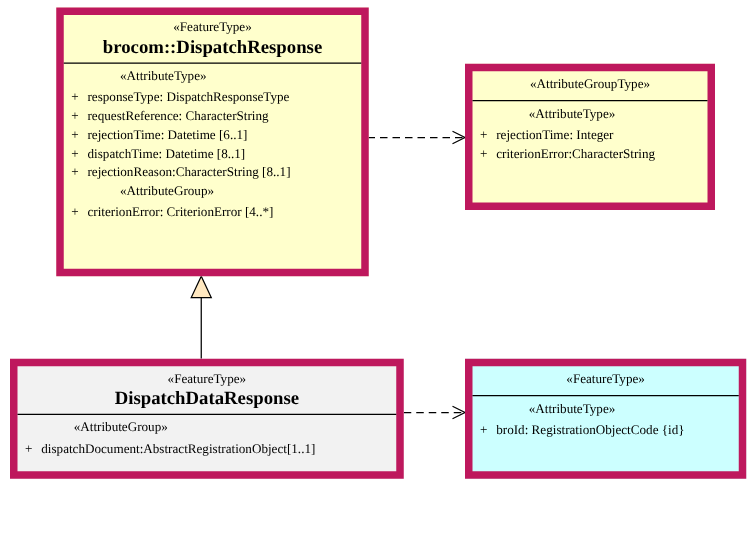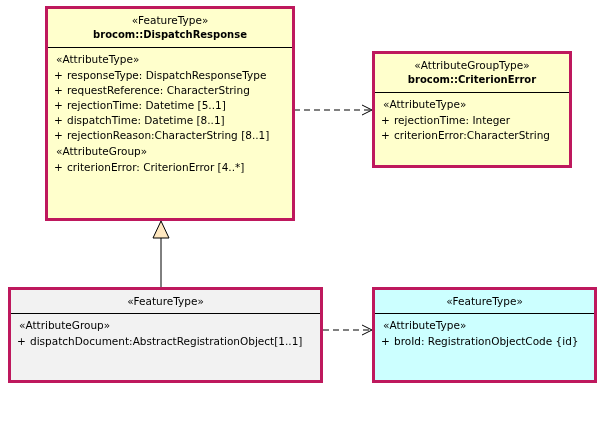--- a/index.html
+++ b/index.html
@@ -16,56 +16,58 @@
   }
   #canvas {
     position: absolute;
     left: 0; top: 0;
     width: 604px;
     height: 427px;
   }
   .uml-box {
     position: absolute;
     box-sizing: border-box;
-    border: 3px solid #be185d;
+    border: 6px solid #be185d;
     background: #ffffcc;
+    font-family: Liberation Serif, serif;
   }
   .box-yellow { background: #ffffcc; }
   .box-gray   { background: #f2f2f2; }
   .box-cyan   { background: #ccffff; }
 
   .header {
     text-align: center;
     padding: 4px 4px 5px 4px;
   }
   .stereotype {
     font-size: 10.5px;
     color: #000;
     line-height: 14px;
   }
   .classname {
-    font-size: 10px;
+    font-size: 15px;
     font-weight: bold;
     color: #000;
     line-height: 14px;
     margin-top: 1px;
   }
   .classname.italic { font-style: italic; }
 
   .divider {
     height: 0;
     border-top: 1px solid #000000;
   }
   .compartment {
     padding: 3px 0 4px 0;
   }
   .section-label {
     font-size: 10.5px;
     padding: 1px 0 2px 8px;
     line-height: 14px;
+    margin-left: 37px;
   }
   .attr-row {
     display: flex;
     font-size: 10.5px;
     line-height: 15px;
     padding: 0 0 0 6px;
     white-space: nowrap;
   }
   .attr-vis {
     width: 13px;
@@ -117,60 +119,60 @@
       <div class="attr-row">
         <span class="attr-vis">+</span>
         <span class="attr-text">responseType: DispatchResponseType</span>
       </div>
       <div class="attr-row">
         <span class="attr-vis">+</span>
         <span class="attr-text">requestReference: CharacterString</span>
       </div>
       <div class="attr-row">
         <span class="attr-vis">+</span>
-        <span class="attr-text">rejectionTime: Datetime [5..1]</span>
+        <span class="attr-text">rejectionTime: Datetime [6..1]</span>
       </div>
       <div class="attr-row">
         <span class="attr-vis">+</span>
         <span class="attr-text">dispatchTime: Datetime [8..1]</span>
       </div>
       <div class="attr-row">
         <span class="attr-vis">+</span>
         <span class="attr-text">rejectionReason:CharacterString [8..1]</span>
       </div>
       <div class="section-label">«AttributeGroup»</div>
       <div class="attr-row">
         <span class="attr-vis">+</span>
         <span class="attr-text">criterionError: CriterionError [4..*]</span>
       </div>
     </div>
   </div>
 
   <div class="uml-box box-yellow" style="left:372px; top:51px; width:200px; height:117px;">
     <div class="header">
       <div class="stereotype">«AttributeGroupType»</div>
-      <div class="classname">brocom::CriterionError</div>
     </div>
     <div class="divider"></div>
     <div class="compartment">
       <div class="section-label">«AttributeType»</div>
       <div class="attr-row">
         <span class="attr-vis">+</span>
         <span class="attr-text">rejectionTime: Integer</span>
       </div>
       <div class="attr-row">
         <span class="attr-vis">+</span>
         <span class="attr-text">criterionError:CharacterString</span>
       </div>
     </div>
   </div>
 
   <div class="uml-box box-gray" style="left:8px; top:287px; width:315px; height:96px;">
     <div class="header">
       <div class="stereotype">«FeatureType»</div>
+      <div class="classname">DispatchDataResponse</div>
     </div>
     <div class="divider"></div>
     <div class="compartment">
       <div class="section-label">«AttributeGroup»</div>
       <div class="attr-row">
         <span class="attr-vis">+</span>
         <span class="attr-text">dispatchDocument:AbstractRegistrationObject[1..1]</span>
       </div>
     </div>
   </div>

